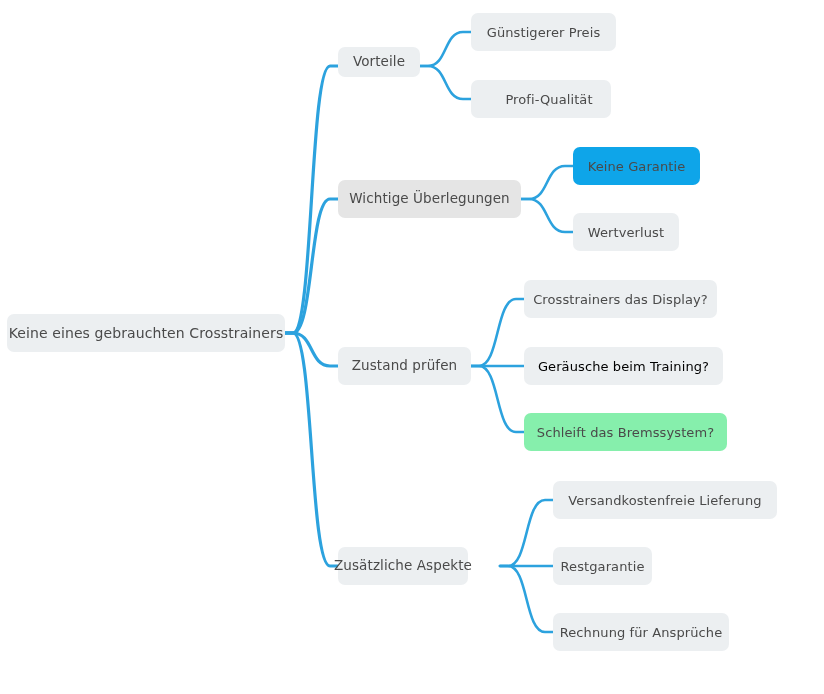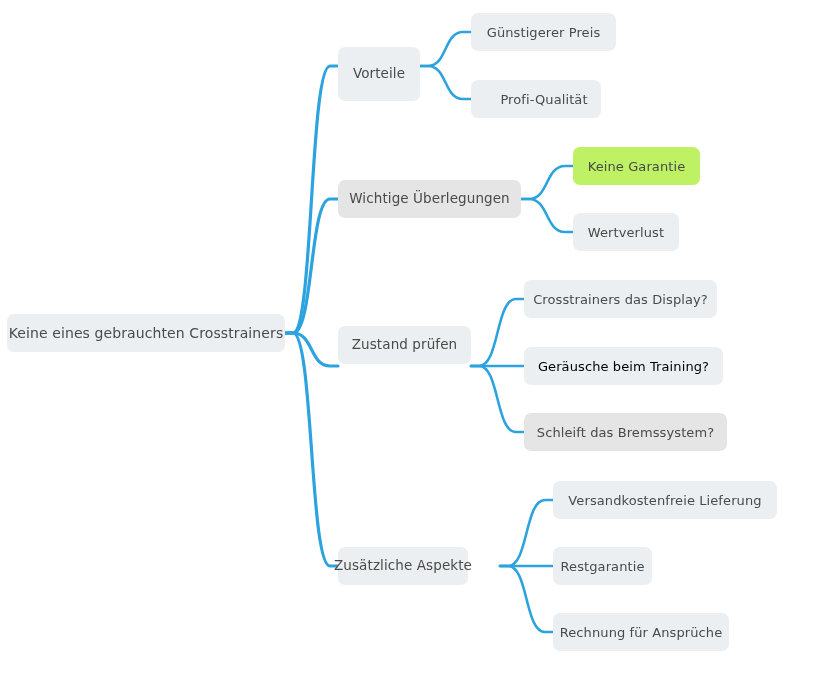--- a/index.html
+++ b/index.html
@@ -69,28 +69,28 @@
       <path d="M 471 366 L 479 366 C 499.35 366, 495.65 299, 516 299 L 524 299" fill="none" stroke="#2ca2de" stroke-width="2.6" stroke-linecap="round" stroke-linejoin="round"></path>
       <path d="M 471 366 L 479 366 C 499.35 366, 495.65 366, 516 366 L 524 366" fill="none" stroke="#2ca2de" stroke-width="2.6" stroke-linecap="round" stroke-linejoin="round"></path>
       <path d="M 471 366 L 479 366 C 499.35 366, 495.65 432, 516 432 L 524 432" fill="none" stroke="#2ca2de" stroke-width="2.6" stroke-linecap="round" stroke-linejoin="round"></path>
       <path d="M 285 333 L 293 333 C 313.35 333, 309.65 566, 330 566 L 338 566" fill="none" stroke="#2ca2de" stroke-width="3.2" stroke-linecap="round" stroke-linejoin="round"></path>
       <path d="M 500 566 L 508 566 C 528.35 566, 524.65 500, 545 500 L 553 500" fill="none" stroke="#2ca2de" stroke-width="2.6" stroke-linecap="round" stroke-linejoin="round"></path>
       <path d="M 500 566 L 508 566 C 528.35 566, 524.65 566, 545 566 L 553 566" fill="none" stroke="#2ca2de" stroke-width="2.6" stroke-linecap="round" stroke-linejoin="round"></path>
       <path d="M 500 566 L 508 566 C 528.35 566, 524.65 632, 545 632 L 553 632" fill="none" stroke="#2ca2de" stroke-width="2.6" stroke-linecap="round" stroke-linejoin="round"></path>
     </svg>
   <div id="node-layer">
       <div class="node root" style="left: 7px; top: 314px; width: 278px; height: 38px; background: rgb(236, 239, 241); color: rgb(74, 74, 74);">Keine eines gebrauchten Crosstrainers</div>
-      <div class="node branch" style="left: 338px; top: 47px; width: 82px; height: 54px; background: rgb(236, 239, 241); color: rgb(74, 74, 74);">Vorteile</div>
+      <div class="node branch" style="left: 338px; top: 47px; width: 82px; height: 30px; background: rgb(236, 239, 241); color: rgb(74, 74, 74);">Vorteile</div>
       <div class="node leaf" style="left: 471px; top: 13px; width: 145px; height: 38px; background: rgb(236, 239, 241); color: rgb(74, 74, 74);">Günstigerer Preis</div>
-      <div class="node leaf" style="left: 471px; top: 80px; width: 130px; height: 38px; background: rgb(236, 239, 241); color: rgb(74, 74, 74); padding-left: 16px;">Profi-Qualität</div>
+      <div class="node leaf" style="left: 471px; top: 80px; width: 140px; height: 38px; background: rgb(236, 239, 241); color: rgb(74, 74, 74); padding-left: 16px;">Profi-Qualität</div>
       <div class="node branch" style="left: 338px; top: 180px; width: 183px; height: 38px; background: #e5e5e5; color: rgb(74, 74, 74);">Wichtige Überlegungen</div>
-      <div class="node leaf" style="left: 573px; top: 147px; width: 127px; height: 38px; background: #bef264; color: rgb(74, 74, 74);">Keine Garantie</div>
+      <div class="node leaf" style="left: 573px; top: 147px; width: 127px; height: 38px; background: #0ea5e9; color: rgb(74, 74, 74);">Keine Garantie</div>
       <div class="node leaf" style="left: 573px; top: 213px; width: 106px; height: 38px; background: rgb(236, 239, 241); color: rgb(74, 74, 74);">Wertverlust</div>
-      <div class="node branch" style="left: 338px; top: 326px; width: 133px; height: 38px; background: rgb(236, 239, 241); color: rgb(74, 74, 74);">Zustand prüfen</div>
+      <div class="node branch" style="left: 338px; top: 347px; width: 133px; height: 38px; background: rgb(236, 239, 241); color: rgb(74, 74, 74);">Zustand prüfen</div>
       <div class="node leaf" style="left: 524px; top: 280px; width: 193px; height: 38px; background: rgb(236, 239, 241); color: rgb(74, 74, 74);">Crosstrainers das Display?</div>
       <div class="node leaf" style="left: 524px; top: 347px; width: 199px; height: 38px; background: rgb(236, 239, 241); color: #000000;">Geräusche beim Training?</div>
-      <div class="node leaf" style="left: 524px; top: 413px; width: 203px; height: 38px; background: #e5e5e5; color: rgb(74, 74, 74);">Schleift das Bremssystem?</div>
+      <div class="node leaf" style="left: 524px; top: 413px; width: 203px; height: 38px; background: #86efac; color: rgb(74, 74, 74);">Schleift das Bremssystem?</div>
       <div class="node branch" style="left: 338px; top: 547px; width: 130px; height: 38px; background: rgb(236, 239, 241); color: rgb(74, 74, 74);">Zusätzliche Aspekte</div>
       <div class="node leaf" style="left: 553px; top: 481px; width: 224px; height: 38px; background: rgb(236, 239, 241); color: rgb(74, 74, 74);">Versandkostenfreie Lieferung</div>
       <div class="node leaf" style="left: 553px; top: 547px; width: 99px; height: 38px; background: rgb(236, 239, 241); color: rgb(74, 74, 74);">Restgarantie</div>
       <div class="node leaf" style="left: 553px; top: 613px; width: 176px; height: 38px; background: rgb(236, 239, 241); color: rgb(74, 74, 74);">Rechnung für Ansprüche</div>
     </div>
 </div>
 
 </body></html>

